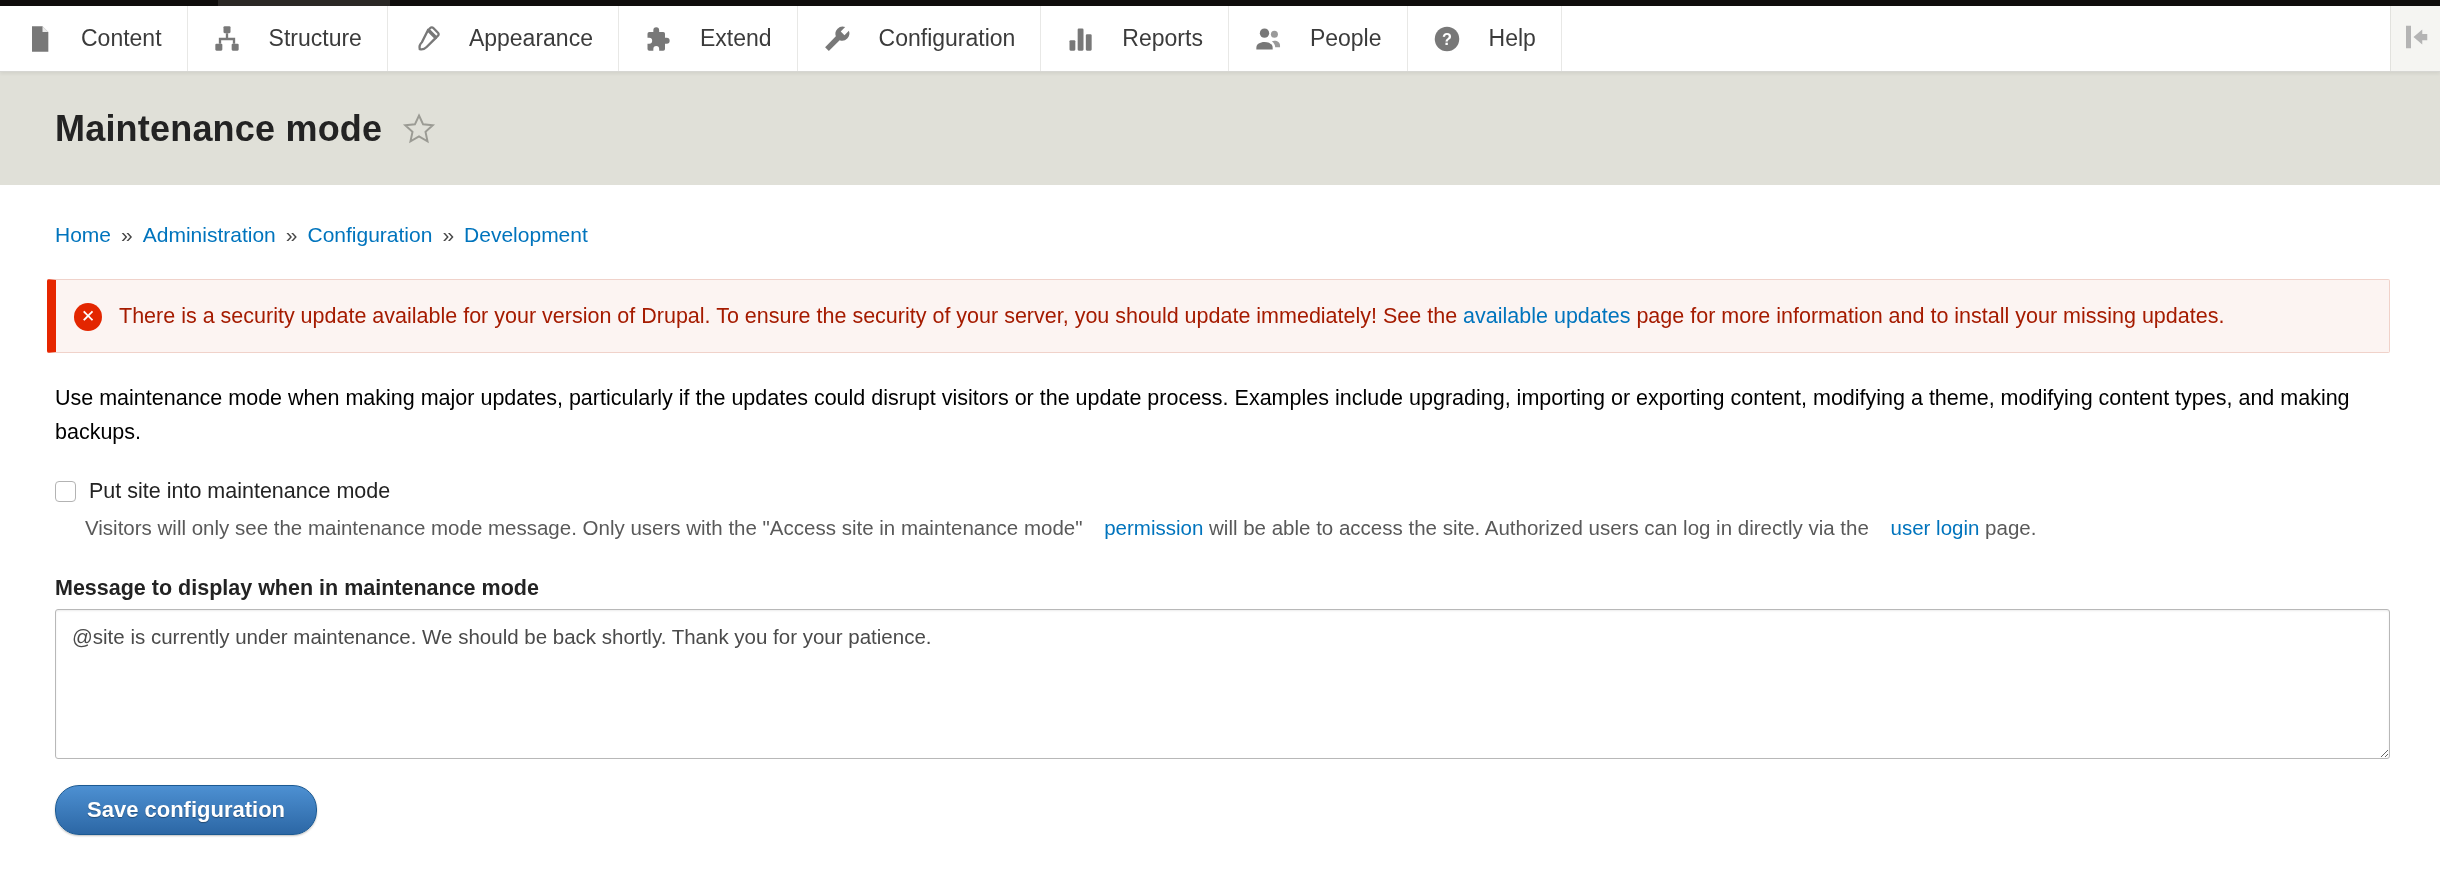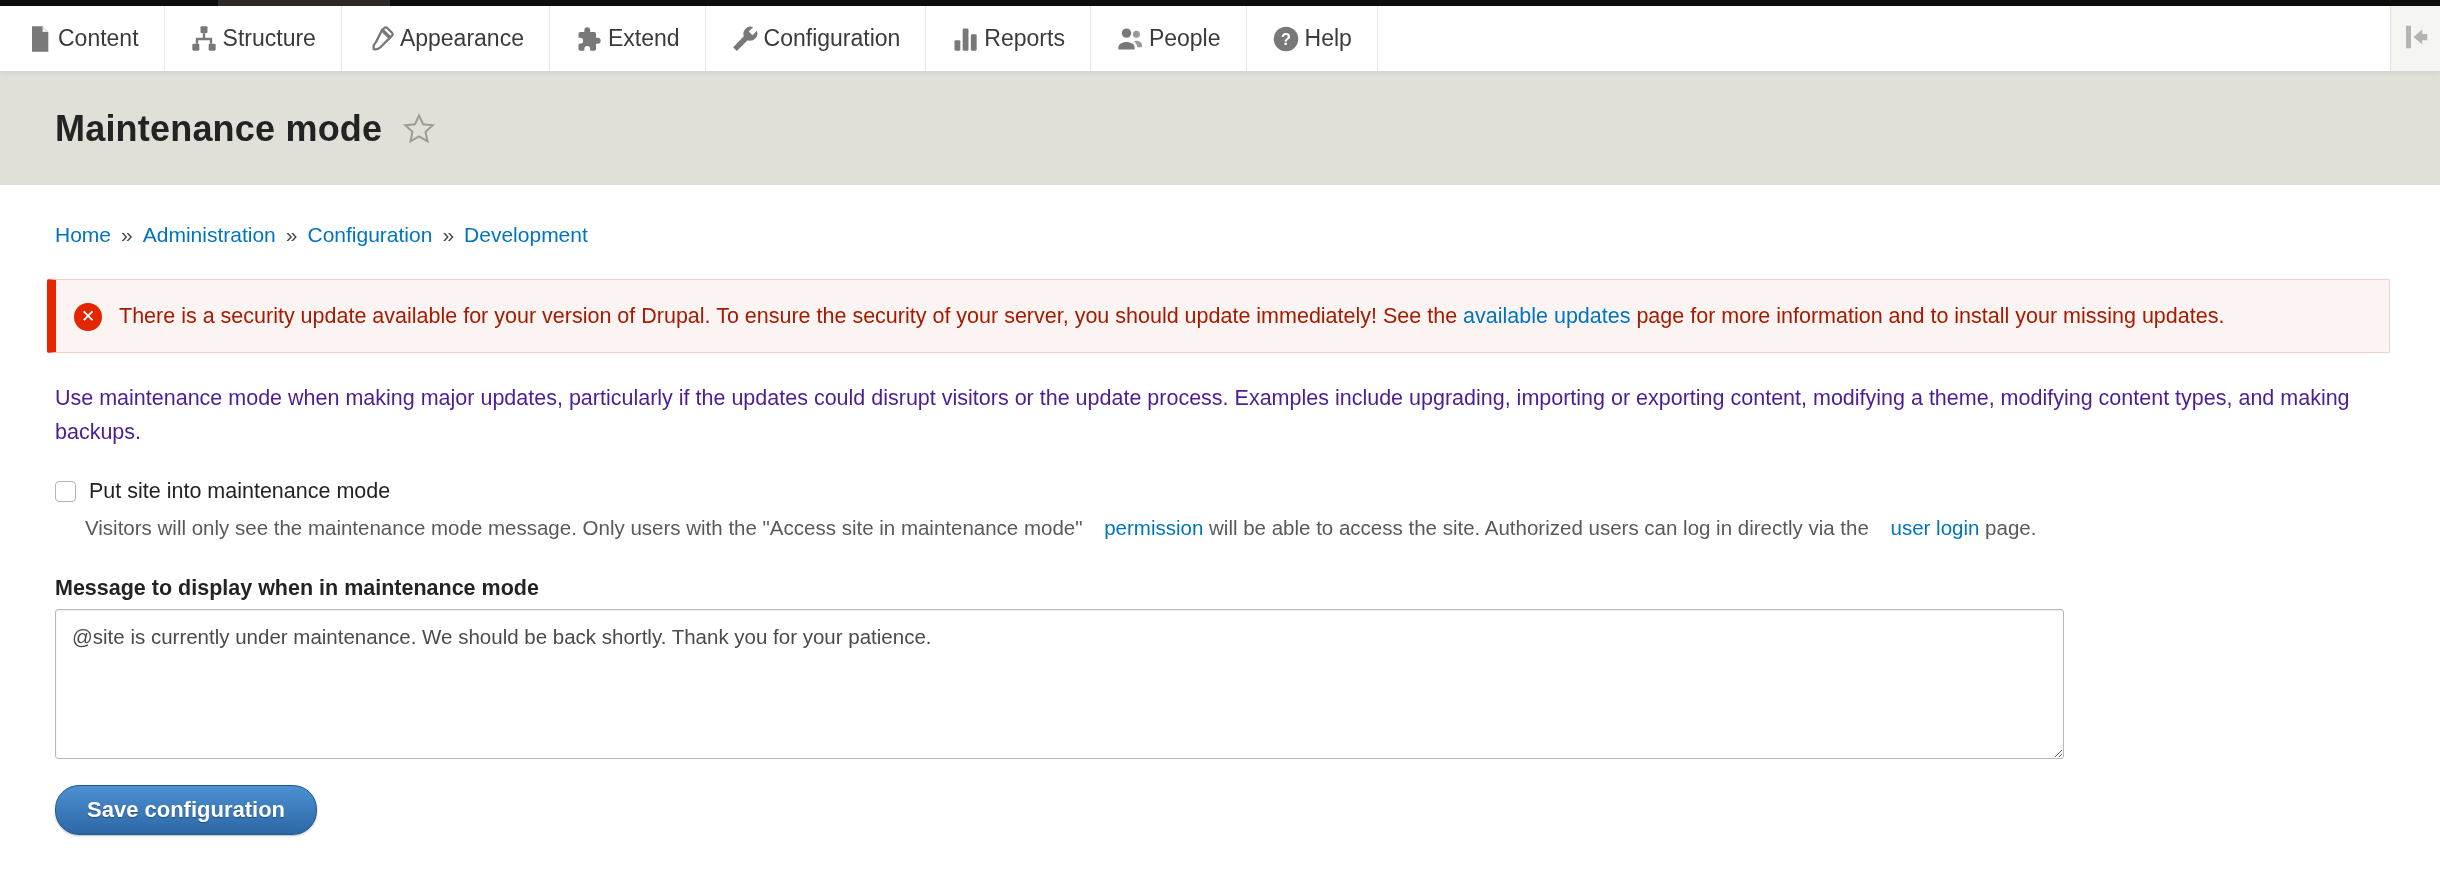--- a/index.html
+++ b/index.html
@@ -6,21 +6,21 @@
   html,body { width:2440px; height:876px; background:#fff; overflow:hidden;
     font-family:"Liberation Sans","DejaVu Sans",sans-serif; color:#232323; }
 
   
   .top-bar { height:6px; background:#0f0d0c; position:relative; }
   .top-bar .tab-highlight { position:absolute; left:218px; top:0; width:172px; height:6px; background:#2b2826; }
 
   
   .toolbar { height:66px; background:#fff; display:flex; align-items:stretch;
     border-bottom:1px solid #d6d6d2; box-shadow:0 2px 3px rgba(0,0,0,.06); position:relative; z-index:2; }
-  .menu-item { display:flex; align-items:center; gap:5px; padding:0 25px;
+  .menu-item { display:flex; align-items:center; gap:28px; padding:0 25px;
     border-right:1px solid #e8e8e6; font-size:23px; color:#3b3b3b; cursor:pointer; white-space:nowrap; }
   .menu-item svg { display:block; }
   .toolbar-spacer { flex:1; }
   .toolbar-right { width:50px; background:#f5f5f2; border-left:1px solid #e2e2de;
     display:flex; align-items:center; justify-content:center; cursor:pointer; }
 
   
   .page-header { height:113px; background:#e0e0d8; display:flex; align-items:center; padding:0 55px; }
   .page-title { font-size:36px; font-weight:bold; color:#232323; letter-spacing:.2px; }
   .star { margin-left:20px; margin-top:4px; cursor:pointer; }
@@ -33,33 +33,33 @@
   
   .messages { margin:32px 50px 0 47px; background:#fcf4f2; border:1px solid #f0d2ca;
     border-left:9px solid #e62600; border-radius:2px; color:#a51b00;
     padding:19px 25px 19px 18px; display:flex; gap:17px; font-size:21.5px; line-height:34px; }
   .error-icon { flex:none; width:28px; height:28px; margin-top:4px; border-radius:50%;
     background:#e32600; color:#fff; font-size:17px; font-weight:bold;
     display:flex; align-items:center; justify-content:center; }
   .messages a { color:#0074bd; text-decoration:none; cursor:pointer; }
 
   
-  .intro { margin:28px 50px 0 55px; font-size:21.5px; line-height:34px; color:#4c1d95; }
+  .intro { margin:28px 50px 0 55px; font-size:21.5px; line-height:34px; color:#000000; }
 
   
   .checkbox-row { margin:30px 50px 0 55px; display:flex; align-items:center; gap:13px; }
   .checkbox-row input { appearance:none; -webkit-appearance:none; width:21px; height:21px;
     border:1px solid #b3b3b3; border-radius:4px; background:#fff; cursor:pointer; flex:none; }
   .checkbox-label { font-size:21.5px; color:#232323; cursor:pointer; }
   .checkbox-desc { margin:9px 50px 0 85px; font-size:20.5px; color:#595959; line-height:30px; }
   .checkbox-desc a { color:#0074bd; text-decoration:none; cursor:pointer;margin-left:16px; }
 
   
   .field-label { margin:33px 50px 0 55px; font-size:21.5px; font-weight:bold; color:#232323; }
-  .message-textarea { display:block; margin:8px 50px 0 55px; width:2009px; height:150px;
+  .message-textarea { display:block; margin:8px 50px 0 55px; width:2335px; height:150px;
     border:1px solid #b8b8b8; border-radius:3px; padding:13px 16px;
     font-family:"Liberation Sans","DejaVu Sans",sans-serif; font-size:20.5px; color:#4a4a4a;
     box-shadow:inset 0 1px 2px rgba(0,0,0,.08); resize:vertical; line-height:28px; }
 
   
   .save-button { margin:26px 0 0 55px; display:inline-block;
     background:linear-gradient(#4d90d2,#2c67a5); border:1px solid #1c5a92; border-radius:24px;
     color:#fff; font-family:inherit; font-weight:bold; font-size:22px; padding:11px 31px;
     text-shadow:0 1px 1px rgba(0,0,0,.35); box-shadow:0 1px 2px rgba(0,0,0,.25); cursor:pointer; }
 </style>

